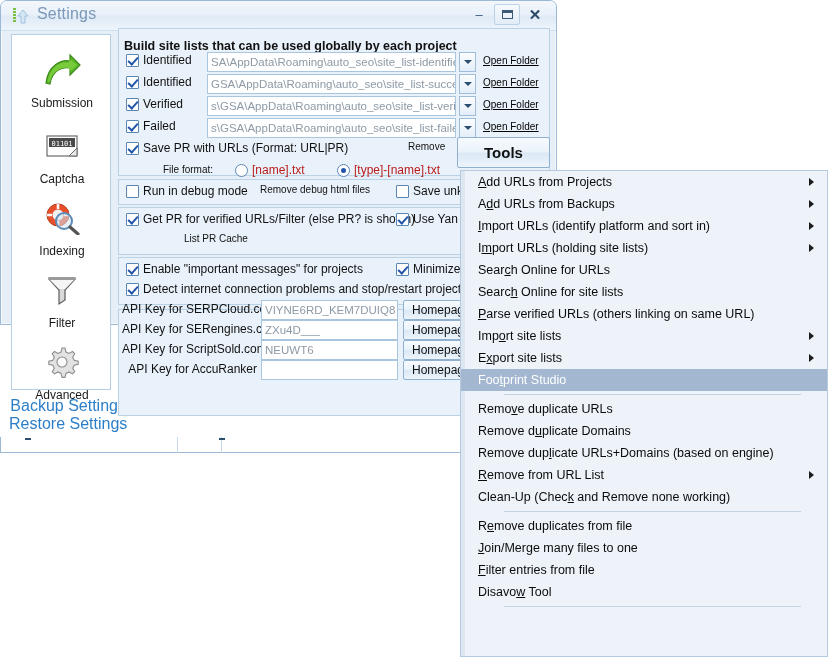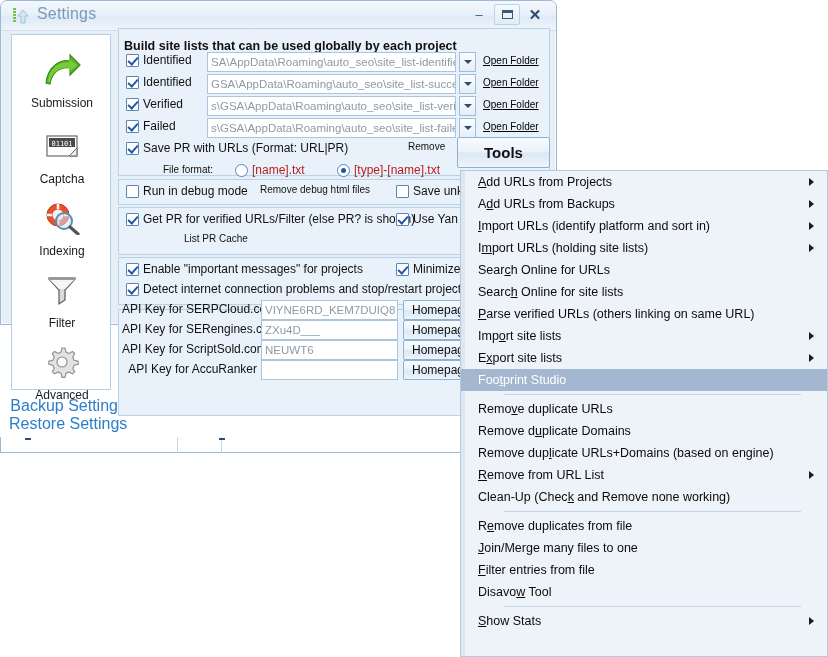--- a/index.html
+++ b/index.html
@@ -433,20 +433,16 @@
         <div class="mi">
           <span><u>J</u>oin/Merge many files to one</span>
         </div>
         <div class="mi">
           <span><u>F</u>ilter entries from file</span>
         </div>
         <div class="mi">
           <span>Disavo<u>w</u> Tool</span>
         </div>
         <div class="msep"></div>
-        <div class="mi">
-          <span><u>S</u>how Stats</span>
-          <span class="arrow"></span>
-        </div>
       </div>
   </div>
 
 </div>
 
 </body></html>

